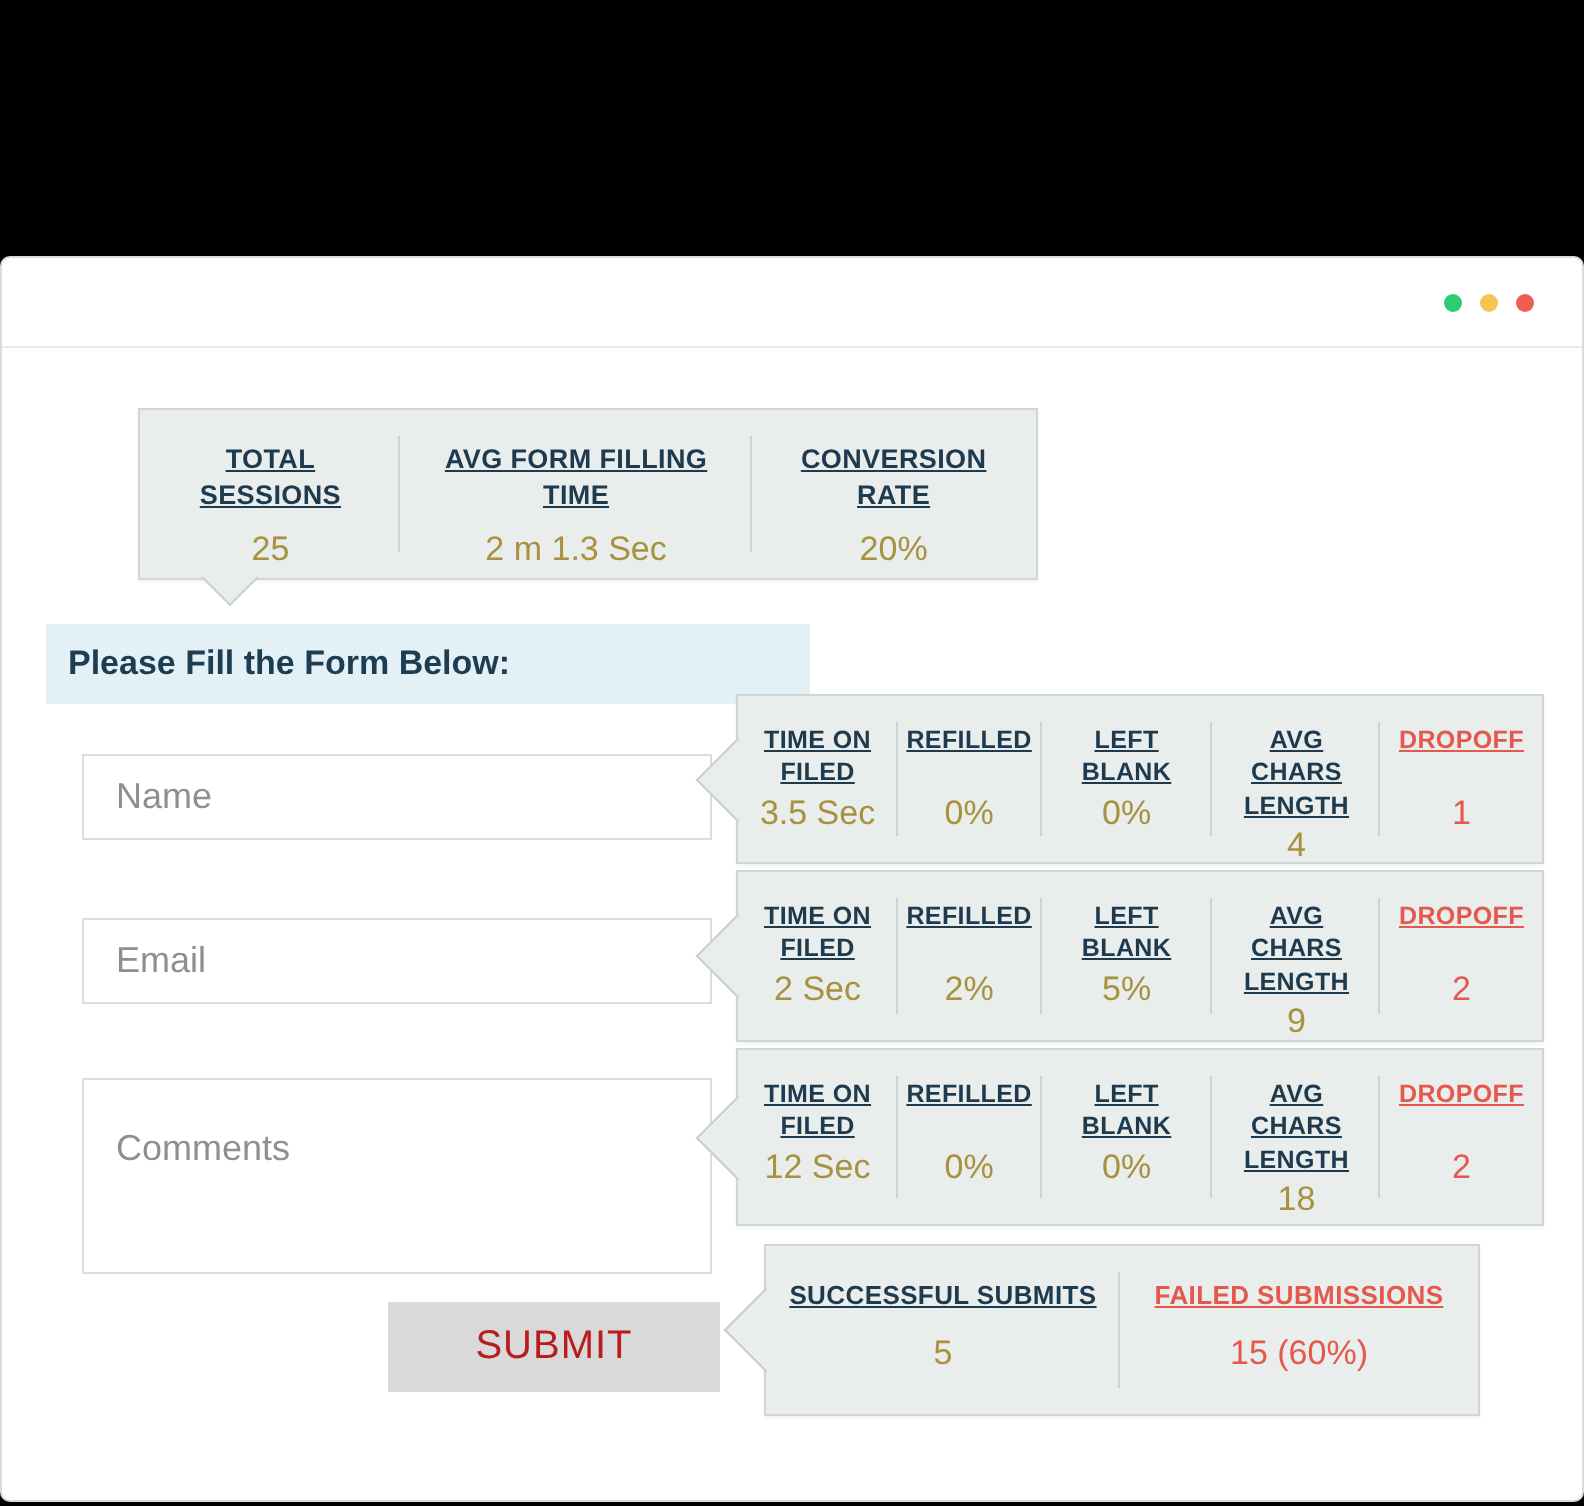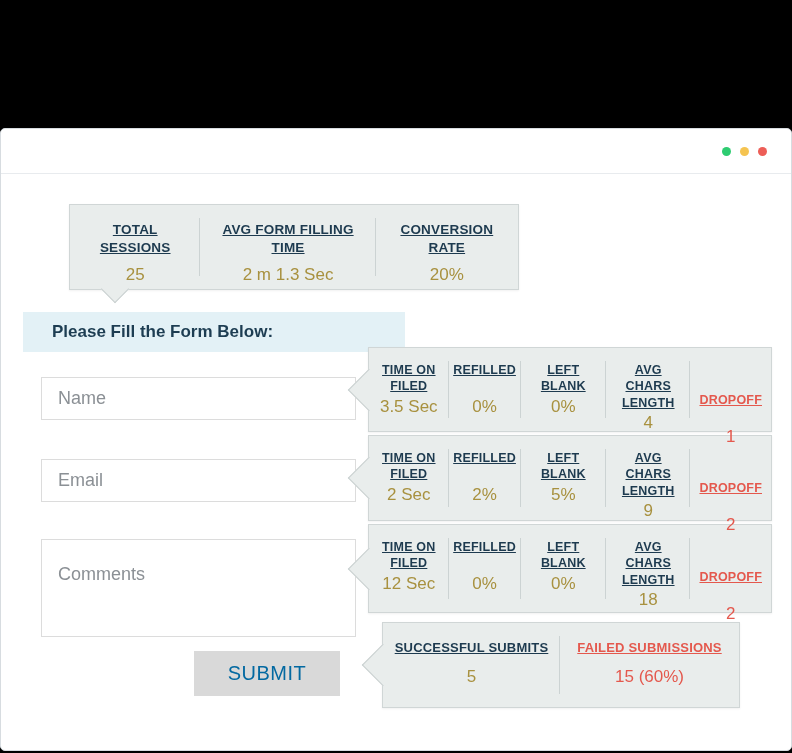--- a/index.html
+++ b/index.html
@@ -85,52 +85,52 @@
 
   
   .fieldstats { left:367px; width:404px; height:85px; }
   .fieldstats.c1 { top:218px; }
   .fieldstats.c2 { top:306px; height:86px; }
   .fieldstats.c3 { top:395px; height:89px; }
   .fieldstats .col:nth-child(1){ width:81px; }
   .fieldstats .col:nth-child(2){ width:72px; }
   .fieldstats .col:nth-child(3){ width:87px; }
   .fieldstats .col:nth-child(4){ width:86px;text-align:center; }
-  .fieldstats .col:nth-child(5){ width:82px;margin-top:30px; }
+  .fieldstats .col:nth-child(5){ width:82px; }
 
   
   .submitstats { left:381px; top:493px; width:358px; height:86px; }
   .submitstats .col { padding-top:17px; }
   .submitstats .lbl { font-size:13px; min-height:0; }
   .submitstats .val { font-size:17px; margin-top:10px; }
   .submitstats .col:nth-child(1){ width:178px; }
   .submitstats .col:nth-child(2){ width:180px; }
 
   
   .form-heading {
     position:absolute; left:22px; top:183px; width:382px; height:40px;
     background:#e3f1f6; color:#1d3d52;
     font-size:17px; font-weight:600; line-height:40px;
-    padding-left:29px;
+    padding-left:11px;
   }
   .field {
     position:absolute; left:40px; width:315px;
     background:#fff; border:1px solid #dcdcdc;
     font-family:"Liberation Sans","DejaVu Sans",sans-serif;
     font-size:18px; color:#555; padding:0 16px;
     outline:none;
   }
   .field::placeholder { color:#8b9095; opacity:1; }
   .name-field     { top:248px; height:43px; }
   .email-field    { top:330px; height:43px; }
   .comments-field { top:410px; height:98px; padding-top:24px; resize:none; }
   .submit-btn {
-    position:absolute; left:193px; top:522px; width:146px; height:45px;
+    position:absolute; left:193px; top:522px; width:166px; height:45px;
     background:#d9d9d9; border:none; cursor:pointer;
-    color:#0369a1; font-size:20px; letter-spacing:.5px;
+    color:#b91c1c; font-size:20px; letter-spacing:.5px;
     font-family:"Liberation Sans","DejaVu Sans",sans-serif;
   }
 </style>
 </head>
 <body>
 
 <div class="window">
 
   <div class="window-header">
     <div class="dots">

